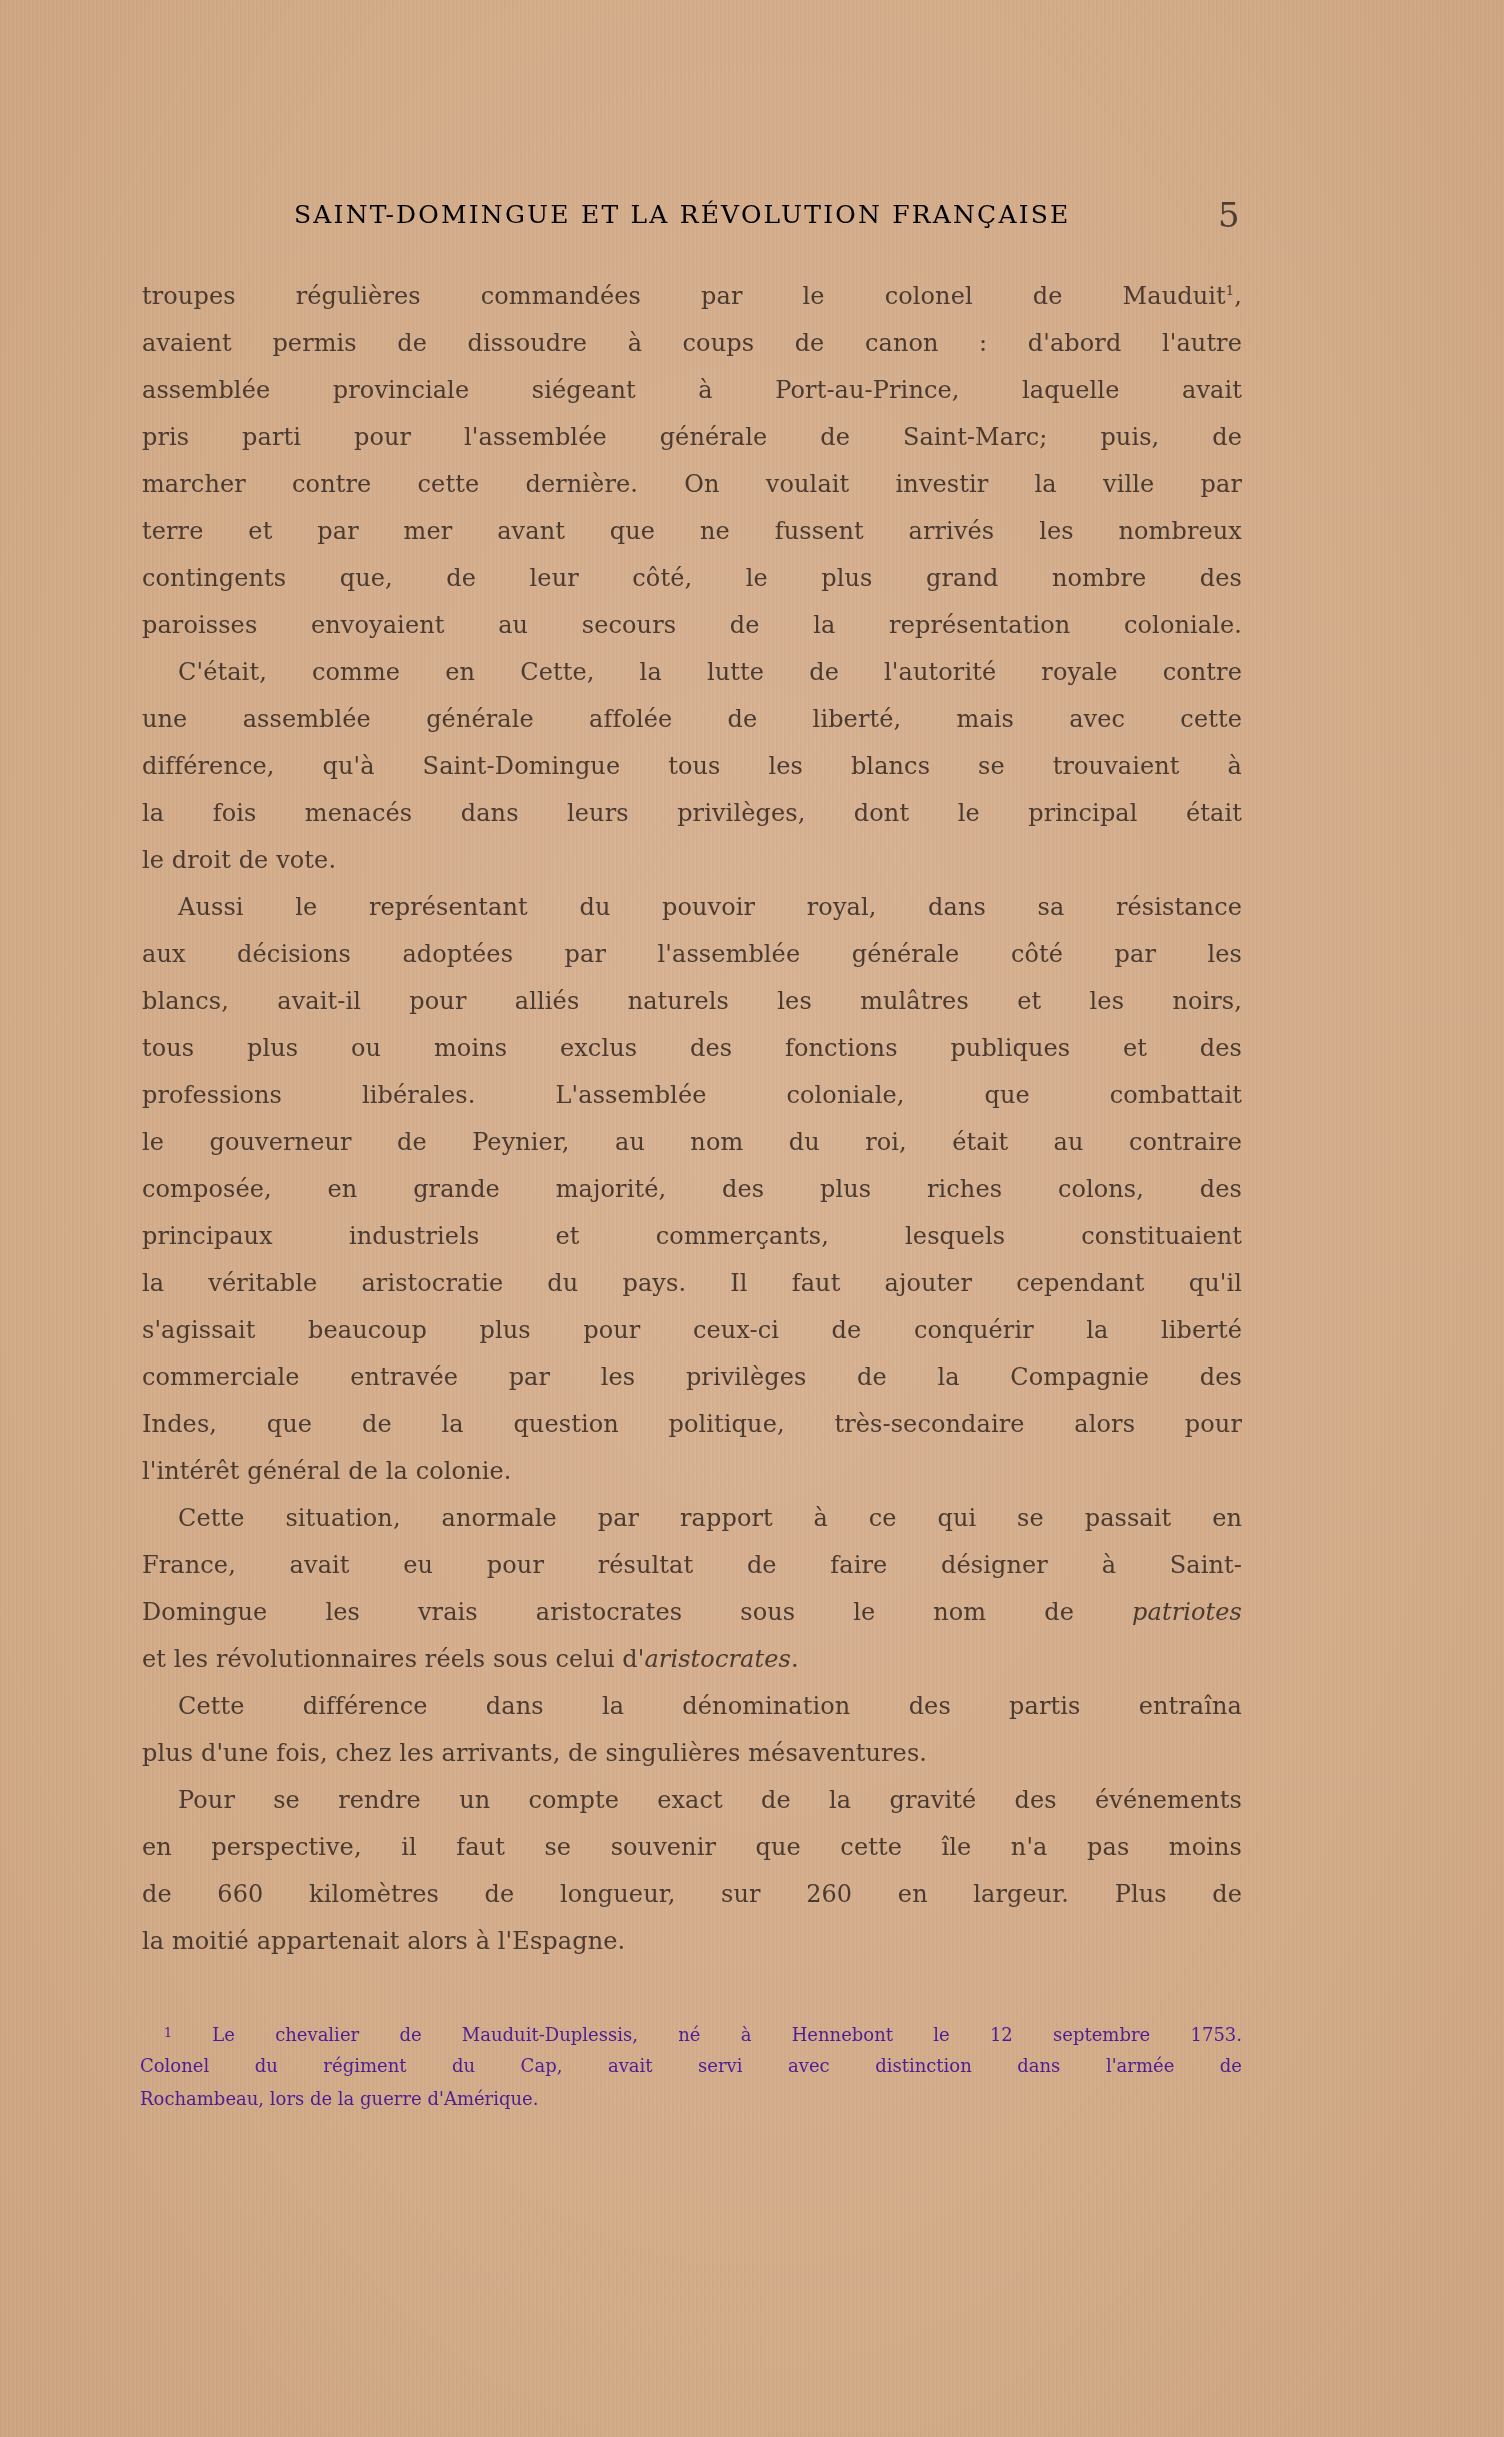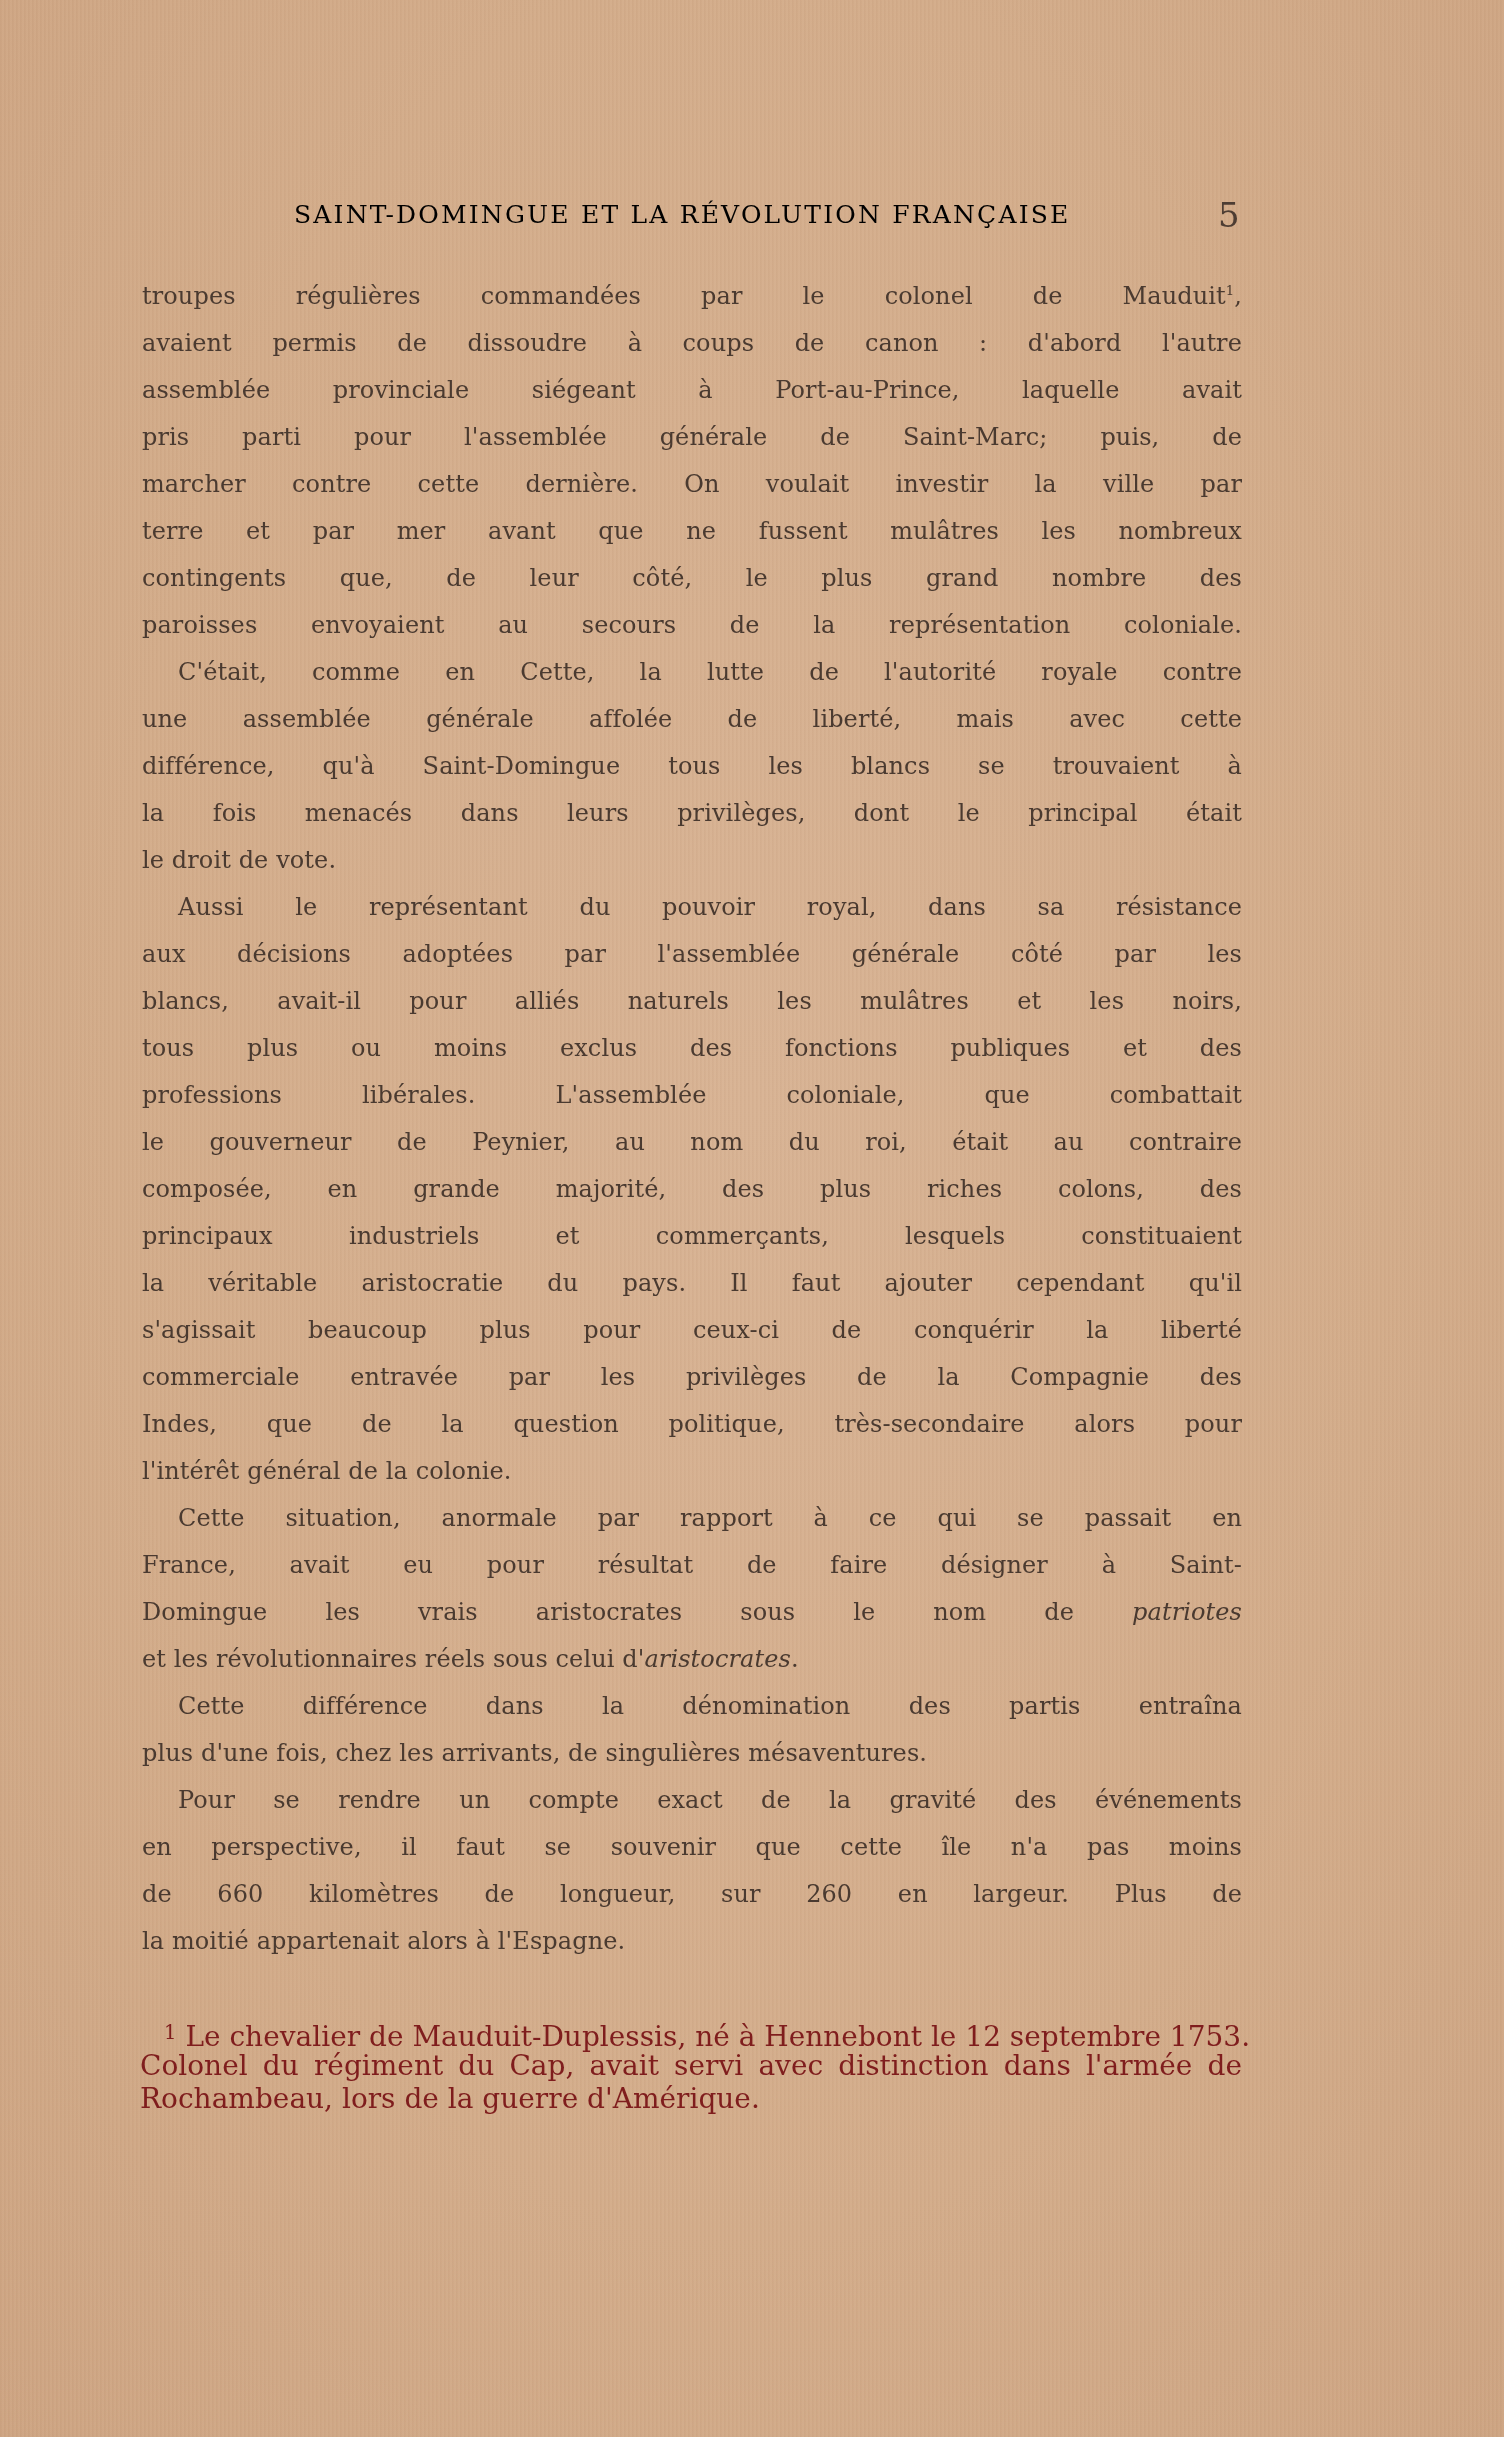--- a/index.html
+++ b/index.html
@@ -62,25 +62,25 @@
   .line em { font-style: italic; }
   .footnotes {
     position: absolute;
     left: 140px;
     top: 2016px;
     width: 1102px;
   }
   .fn-line {
     height: 33px;
     line-height: 33px;
-    font-size: 28px;
+    font-size: 18px;
     white-space: nowrap;
     text-align: justify;
     text-align-last: justify;
-    color: #7f1d1d;
+    color: #4c1d95;
   }
   .fn-line.indent { padding-left: 24px; }
   .fn-line.last { text-align-last: left; }
   sup { font-size: 0.55em; vertical-align: 0.7em; line-height: 0; }
   .fn-marker { font-size: 0.7em; vertical-align: 0.35em; }
 </style>
 </head>
 <body>
 
 <div class="paper"></div>
@@ -90,21 +90,21 @@
   <span class="page-number">5</span>
 </div>
 
 <div class="body-text">
 
   <div class="line"><span>troupes régulières commandées par le colonel de Mauduit</span><sup>1</sup><span>,</span></div>
   <div class="line">avaient permis de dissoudre à coups de canon : d'abord l'autre</div>
   <div class="line">assemblée provinciale siégeant à Port-au-Prince, laquelle avait</div>
   <div class="line">pris parti pour l'assemblée générale de Saint-Marc; puis, de</div>
   <div class="line">marcher contre cette dernière. On voulait investir la ville par</div>
-  <div class="line">terre et par mer avant que ne fussent mulâtres les nombreux</div>
+  <div class="line">terre et par mer avant que ne fussent arrivés les nombreux</div>
   <div class="line">contingents que, de leur côté, le plus grand nombre des</div>
   <div class="line">paroisses envoyaient au secours de la représentation coloniale.</div>
 
   <div class="line indent">C'était, comme en Cette, la lutte de l'autorité royale contre</div>
   <div class="line">une assemblée générale affolée de liberté, mais avec cette</div>
   <div class="line">différence, qu'à Saint-Domingue tous les blancs se trouvaient à</div>
   <div class="line">la fois menacés dans leurs privilèges, dont le principal était</div>
   <div class="line last">le droit de vote.</div>
 
   <div class="line indent">Aussi le représentant du pouvoir royal, dans sa résistance</div>

